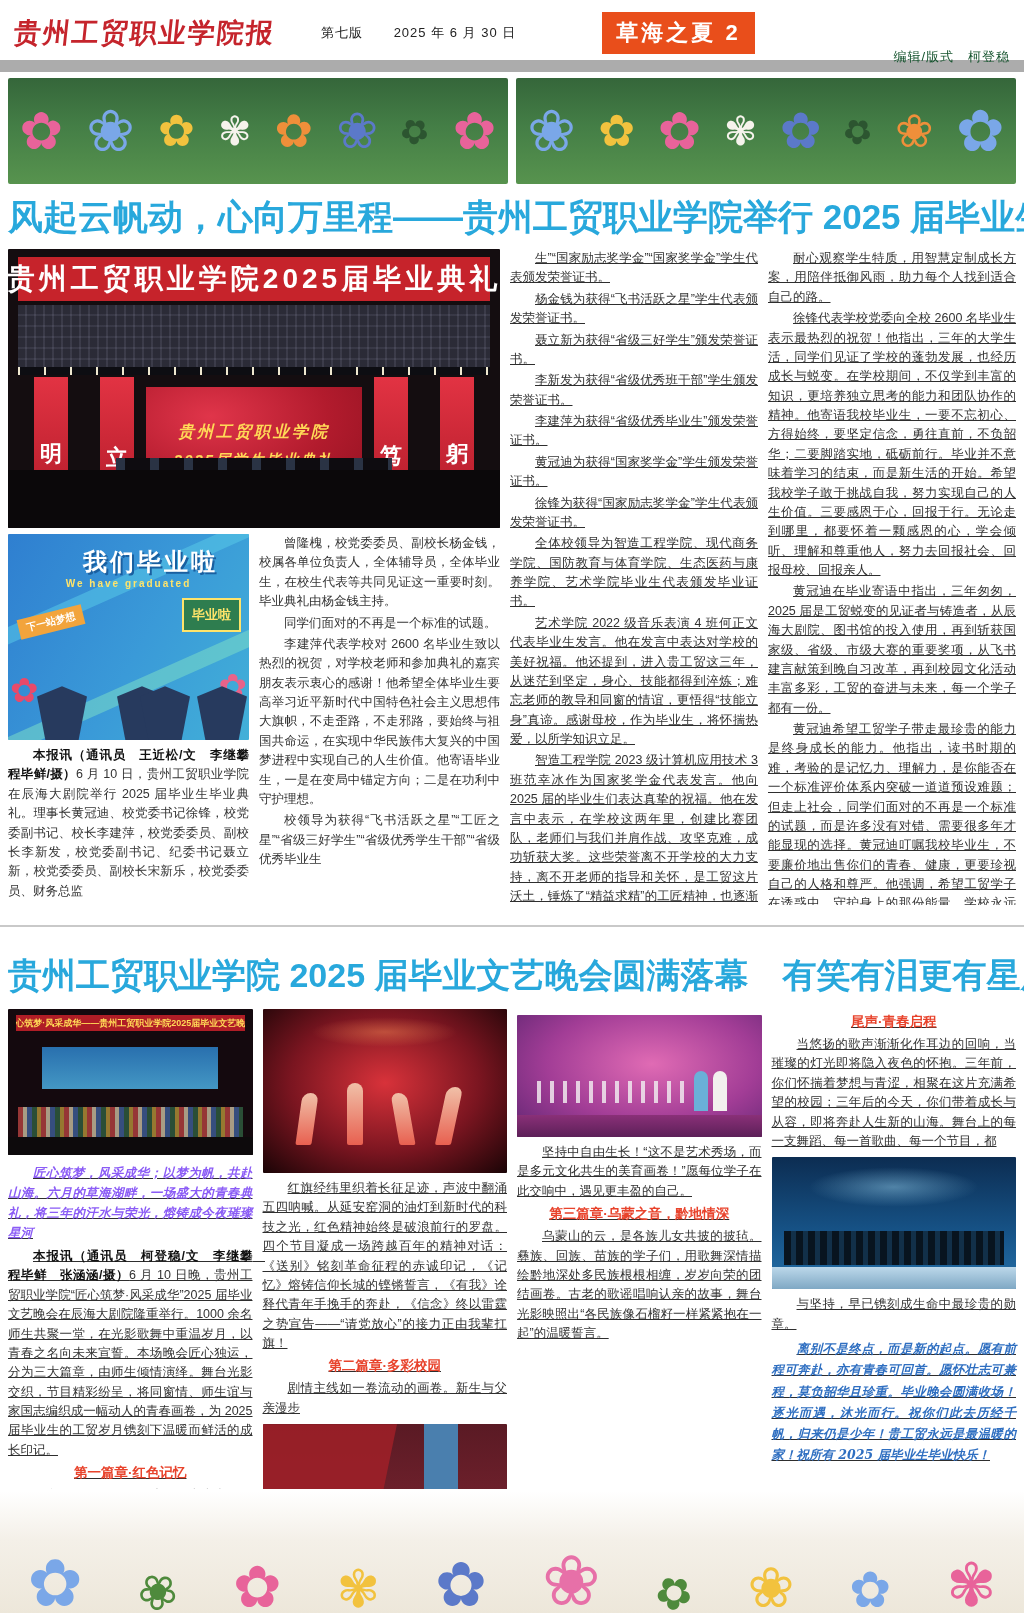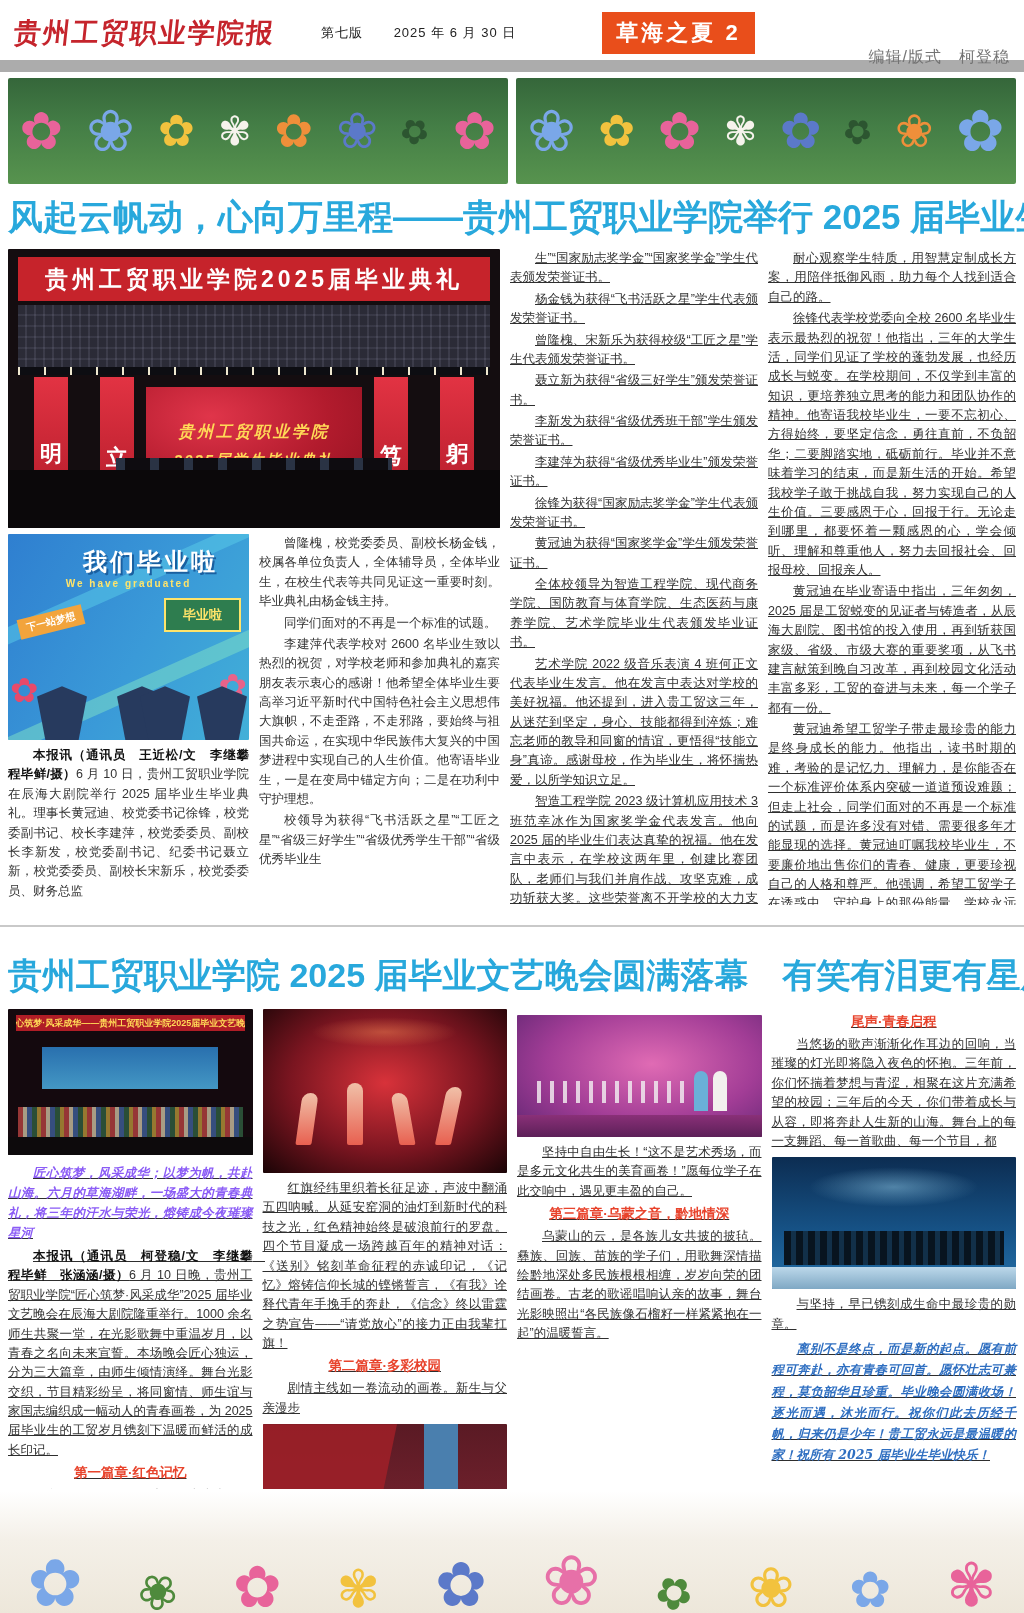--- a/index.html
+++ b/index.html
@@ -6,21 +6,21 @@
   .page{width:1024px;height:1613px;position:relative;overflow:hidden;background:#fff;
         font-family:"Liberation Sans",sans-serif;color:#2e2e2e;}
   
   .hdr{display:flex;align-items:center;padding:12px 14px 4px 14px;height:58px;box-sizing:border-box;}
   .masthead{color:#c5242c;font-family:"DejaVu Serif",serif;font-weight:bold;font-size:27px;
             letter-spacing:2px;transform:skewX(-6deg);white-space:nowrap;}
   .hdr-meta{font-size:13px;color:#222;margin-left:46px;white-space:nowrap;letter-spacing:1px;}
   .hdr-meta span{margin-right:26px;}
   .badge{background:#e94e1b;color:#fff;font-weight:bold;font-size:22px;padding:6px 14px;
          letter-spacing:3px;margin-left:60px;white-space:nowrap;}
-  .hdr-editor{margin-left:auto;font-size:16px;color:#737373;letter-spacing:1px;white-space:nowrap;margin-top:48px;}
+  .hdr-editor{margin-left:auto;font-size:13px;color:#14532d;letter-spacing:1px;white-space:nowrap;margin-top:48px;}
   .graybar{height:12px;background:#acacac;margin:2px 0 6px 0;}
   
   .flowers{display:flex;gap:8px;padding:0 8px;}
   .fband{flex:1;height:106px;border-radius:2px;position:relative;overflow:hidden;
          background:linear-gradient(180deg,#35663a 0%,#447e46 45%,#57934e 100%);
          display:flex;align-items:center;justify-content:space-around;}
   .fband .fl{line-height:1;}
   .fl::before{content:"✿";}
   .fl.alt::before{content:"❀";}
   .fl.alt2::before{content:"✾";}
@@ -49,21 +49,21 @@
   .chapter{color:#e8432c;font-weight:bold;text-align:center;font-size:13.5px;margin:4px 0;}
   .lede{color:#8b5cf6;font-style:italic;font-weight:bold;font-family:"DejaVu Serif",serif;
         font-size:12.5px;line-height:1.6;text-align:justify;margin:8px 0 4px 0;text-indent:2em;}
   .ending{color:#2f6fc1;font-style:italic;font-weight:bold;font-family:"DejaVu Serif",serif;
           font-size:12.5px;line-height:1.7;text-align:justify;margin-top:4px;text-indent:2em;}
   .divider{border-top:2px solid #c9c9c9;margin:20px 0 10px 0;}
   
   .photo{position:relative;overflow:hidden;border-radius:1px;}
   .p-stage{height:328px;background:#140d10;}
   .p-stage .banner{position:absolute;top:8px;left:10px;right:10px;height:44px;background:#c6232b;
-      color:#fff;font-weight:bold;font-size:23px;letter-spacing:4px;display:flex;
+      color:#fff;font-weight:bold;font-size:28px;letter-spacing:4px;display:flex;
       align-items:center;justify-content:center;white-space:nowrap;}
   .p-stage .truss{position:absolute;top:56px;left:10px;right:10px;height:64px;
       background:repeating-linear-gradient(90deg,#191920 0 7px,#2b2b35 7px 9px),
                  repeating-linear-gradient(0deg,#14141a 0 9px,#23232c 9px 11px);
       background-blend-mode:screen;}
   .p-stage .lights{position:absolute;top:118px;left:10px;right:10px;height:8px;
       background:repeating-linear-gradient(90deg,#efe8d0 0 2px,#0d0d12 2px 26px);}
   .p-stage .screen{position:absolute;left:28%;right:28%;top:138px;height:118px;
       background:radial-gradient(ellipse at 30% 25%,#e0354a 0%,#b21b2d 55%,#8f1120 100%);
       display:flex;flex-direction:column;align-items:center;justify-content:center;gap:8px;}
@@ -83,21 +83,21 @@
   .p-grad{height:206px;background:linear-gradient(120deg,#2f7fd0 0%,#3a9ad8 55%,#42b0d8 100%);margin-top:6px;}
   .p-grad .stripe{position:absolute;width:140%;height:16px;left:-20%;transform:rotate(-24deg);opacity:.55;}
   .p-grad .st1{top:40px;background:#58c8e8;} .p-grad .st2{top:150px;background:#7adcc8;}
   .p-grad .gtitle{position:absolute;top:12px;left:0;right:0;text-align:center;color:#fff;
       font-weight:bold;font-size:24px;letter-spacing:3px;text-shadow:2px 2px 0 #1a5fa0;padding-left:44px;}
   .p-grad .gsub{position:absolute;top:44px;left:0;right:0;text-align:center;color:#ffe46a;
       font-weight:bold;font-size:10px;letter-spacing:2px;}
   .p-grad .tagL{position:absolute;top:78px;left:10px;background:#f2a43c;color:#fff;font-weight:bold;
       font-size:10px;padding:3px 8px;transform:rotate(-14deg);}
   .p-grad .tagR{position:absolute;top:64px;right:8px;background:#2e7d4f;color:#ffe46a;font-weight:bold;
-      font-size:13px;padding:6px 17px;border:2px solid #ffe46a;}
+      font-size:13px;padding:6px 8px;border:2px solid #ffe46a;}
   .p-grad .grad{position:absolute;bottom:0;width:52px;height:64px;background:#273a5e;
       clip-path:polygon(18% 100%,2% 32%,50% 16%,98% 32%,82% 100%);}
   .p-grad .grad::before{content:"";position:absolute;top:-4px;left:12px;width:28px;height:12px;
       background:#1d2c49;transform:skewX(-20deg);}
   .p-grad .g1{left:28px;} .p-grad .g2{left:108px;} .p-grad .g3{left:188px;} .p-grad .g4{right:58px;}
   .p-grad .fleur{position:absolute;color:#e84a6a;font-size:34px;}
   .p-grad .fl1{bottom:30px;left:2px;} .p-grad .fl2{bottom:34px;right:2px;color:#e8638a;}
   
   .p-gala{height:146px;background:#14090e;margin-bottom:6px;}
   .p-gala .gbanner{position:absolute;top:6px;left:8px;right:8px;height:16px;background:#b01d26;
@@ -223,26 +223,25 @@
           <p>曾隆槐，校党委委员、副校长杨金钱，校属各单位负责人，全体辅导员，全体毕业生，在校生代表等共同见证这一重要时刻。毕业典礼由杨金钱主持。</p>
           <p>同学们面对的不再是一个标准的试题。</p>
           <p>李建萍代表学校对 2600 名毕业生致以热烈的祝贺，对学校老师和参加典礼的嘉宾朋友表示衷心的感谢！他希望全体毕业生要高举习近平新时代中国特色社会主义思想伟大旗帜，不走歪路，不走邪路，要始终与祖国共命运，在实现中华民族伟大复兴的中国梦进程中实现自己的人生价值。他寄语毕业生，一是在变局中锚定方向；二是在功利中守护理想。</p>
           <p>校领导为获得“飞书活跃之星”“工匠之星”“省级三好学生”“省级优秀学生干部”“省级优秀毕业生</p>
         </div>
       </div>
     </div>
     <div class="ncol body-txt">
       <p>生”“国家励志奖学金”“国家奖学金”学生代表颁发荣誉证书。</p>
       <p>杨金钱为获得“飞书活跃之星”学生代表颁发荣誉证书。</p>
-      <p>曾隆槐、宋新乐为获得校级“工匠之星”学生代表颁发荣誉证书。</p>
       <p>聂立新为获得“省级三好学生”颁发荣誉证书。</p>
       <p>李新发为获得“省级优秀班干部”学生颁发荣誉证书。</p>
       <p>李建萍为获得“省级优秀毕业生”颁发荣誉证书。</p>
+      <p>黄冠迪为获得“国家奖学金”学生颁发荣誉证书。</p>
       <p>徐锋为获得“国家励志奖学金”学生代表颁发荣誉证书。</p>
-      <p>黄冠迪为获得“国家奖学金”学生颁发荣誉证书。</p>
       <p>全体校领导为智造工程学院、现代商务学院、国防教育与体育学院、生态医药与康养学院、艺术学院毕业生代表颁发毕业证书。</p>
       <p>艺术学院 2022 级音乐表演 4 班何正文代表毕业生发言。他在发言中表达对学校的美好祝福。他还提到，进入贵工贸这三年，从迷茫到坚定，身心、技能都得到淬炼；难忘老师的教导和同窗的情谊，更悟得“技能立身”真谛。感谢母校，作为毕业生，将怀揣热爱，以所学知识立足。</p>
       <p>智造工程学院 2023 级计算机应用技术 3 班范幸冰作为国家奖学金代表发言。他向 2025 届的毕业生们表达真挚的祝福。他在发言中表示，在学校这两年里，创建比赛团队，老师们与我们并肩作战、攻坚克难，成功斩获大奖。这些荣誉离不开学校的大力支持，离不开老师的指导和关怀，是工贸这片沃土，锤炼了“精益求精”的工匠精神，也逐渐明白“明心　立命　笃学　躬行”的精神。</p>
 
     </div>
     <div class="ncol body-txt">
       <p>耐心观察学生特质，用智慧定制成长方案，用陪伴抵御风雨，助力每个人找到适合自己的路。</p>
       <p>徐锋代表学校党委向全校 2600 名毕业生表示最热烈的祝贺！他指出，三年的大学生活，同学们见证了学校的蓬勃发展，也经历成长与蜕变。在学校期间，不仅学到丰富的知识，更培养独立思考的能力和团队协作的精神。他寄语我校毕业生，一要不忘初心、方得始终，要坚定信念，勇往直前，不负韶华；二要脚踏实地，砥砺前行。毕业并不意味着学习的结束，而是新生活的开始。希望我校学子敢于挑战自我，努力实现自己的人生价值。三要感恩于心，回报于行。无论走到哪里，都要怀着一颗感恩的心，学会倾听、理解和尊重他人，努力去回报社会、回报母校、回报亲人。</p>
       <p>黄冠迪在毕业寄语中指出，三年匆匆，2025 届是工贸蜕变的见证者与铸造者，从辰海大剧院、图书馆的投入使用，再到斩获国家级、省级、市级大赛的重要奖项，从飞书建言献策到晚自习改革，再到校园文化活动丰富多彩，工贸的奋进与未来，每一个学子都有一份。</p>
       <p>黄冠迪希望工贸学子带走最珍贵的能力是终身成长的能力。他指出，读书时期的难，考验的是记忆力、理解力，是你能否在一个标准评价体系内突破一道道预设难题；但走上社会，同学们面对的不再是一个标准的试题，而是许多没有对错、需要很多年才能显现的选择。黄冠迪叮嘱我校毕业生，不要廉价地出售你们的青春、健康，更要珍视自己的人格和尊严。他强调，希望工贸学子在诱惑中，守护身上的那份能量。学校永远都能成为每一个学子的港湾、第二个家，希望所有学子怀热爱前行。</p>

